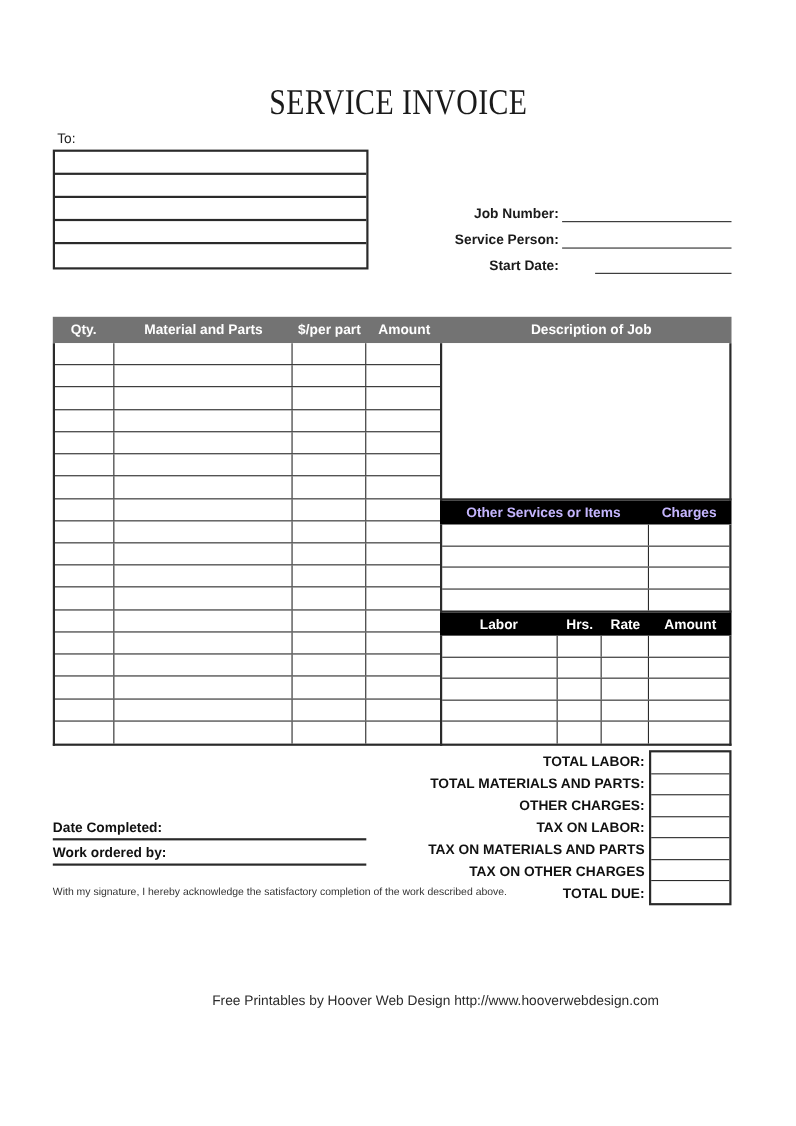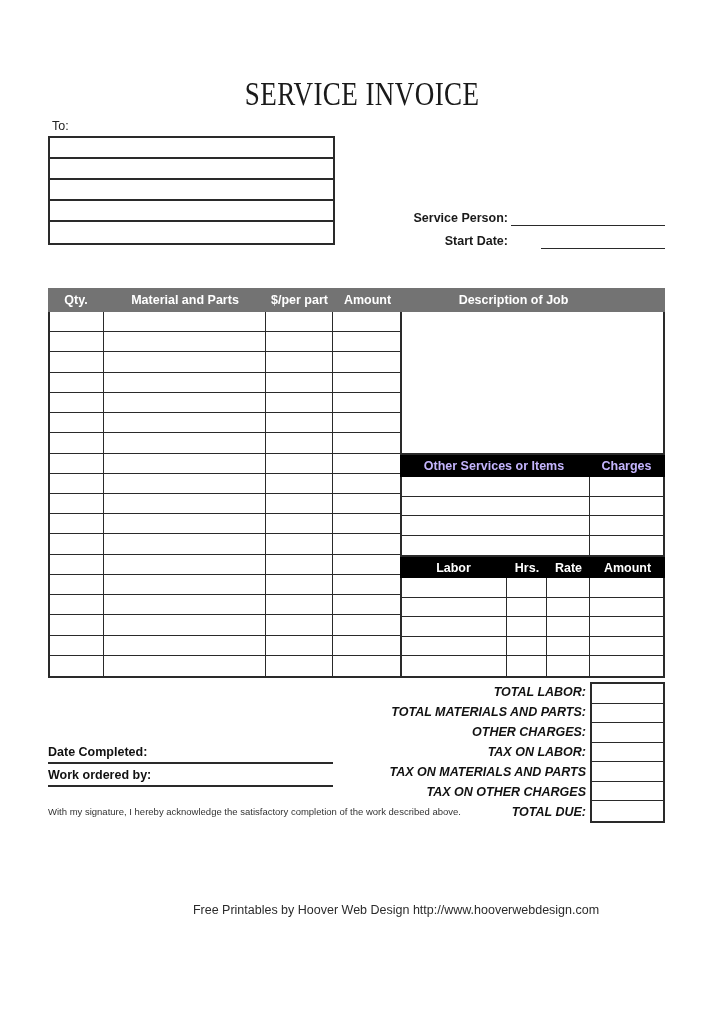--- a/index.html
+++ b/index.html
@@ -79,21 +79,21 @@
   #labor-body{
     position:absolute;left:400px;top:578px;width:265px;height:100px;
     border:2px solid #2a2a2a;border-top:none;box-sizing:border-box;
     display:grid;grid-auto-rows:1fr;background:#fff;
   }
   .l-row{display:grid;grid-template-columns:105px 40px 43px 1fr;border-bottom:1.5px solid #2a2a2a;}
   #labor-body .l-row:last-child{border-bottom:none;}
   .l-row .cell{border-right:1.5px solid #2a2a2a;}
   .l-row .cell:last-child{border-right:none;}
   
-  #totals-labels{position:absolute;left:180px;top:682px;width:406px;font-style:italic;}
+  #totals-labels{position:absolute;left:180px;top:682px;width:406px;}
   #totals-labels .tlabel{
     height:20px;line-height:20px;text-align:right;
     font-size:12.5px;font-weight:bold;color:#111;white-space:nowrap;
   }
   #totals-boxes{
     position:absolute;left:590px;top:682px;width:75px;height:141px;
     border:2px solid #2a2a2a;box-sizing:border-box;
     display:grid;grid-auto-rows:1fr;background:#fff;
   }
   #totals-boxes .t-box{border-bottom:1.5px solid #2a2a2a;}
@@ -126,35 +126,39 @@
 
   <div id="to-label">To:</div>
   <div id="to-box">
       <div class="to-row"></div>
       <div class="to-row"></div>
       <div class="to-row"></div>
       <div class="to-row"></div>
       <div class="to-row"></div>
     </div>
 
+  <div class="field-row" id="field-job">
+    <span class="flabel">Job Number:</span>
+    <span class="fline"></span>
+  </div>
   <div class="field-row" id="field-person">
     <span class="flabel">Service Person:</span>
     <span class="fline"></span>
   </div>
   <div class="field-row" id="field-date">
     <span class="flabel">Start Date:</span>
     <span class="fline"></span>
   </div>
 
   <div class="blackbar" id="main-header" style="background: #737373; color: rgb(255, 255, 255);">
     <span class="hcell" style="left:0;width:56px;">Qty.</span>
     <span class="hcell" style="left:56px;width:162px;">Material and Parts</span>
     <span class="hcell" style="left:218px;width:67px;">$/per part</span>
     <span class="hcell" style="left:285px;width:69px;">Amount</span>
-    <span class="hcell" style="left:334px;width:263px;">Description of Job</span>
+    <span class="hcell" style="left:358px;width:263px;">Description of Job</span>
   </div>
 
   <div id="materials-body">
       <div class="m-row">
         <div class="cell"></div>
         <div class="cell"></div>
         <div class="cell"></div>
         <div class="cell"></div>
       </div>
       <div class="m-row">

